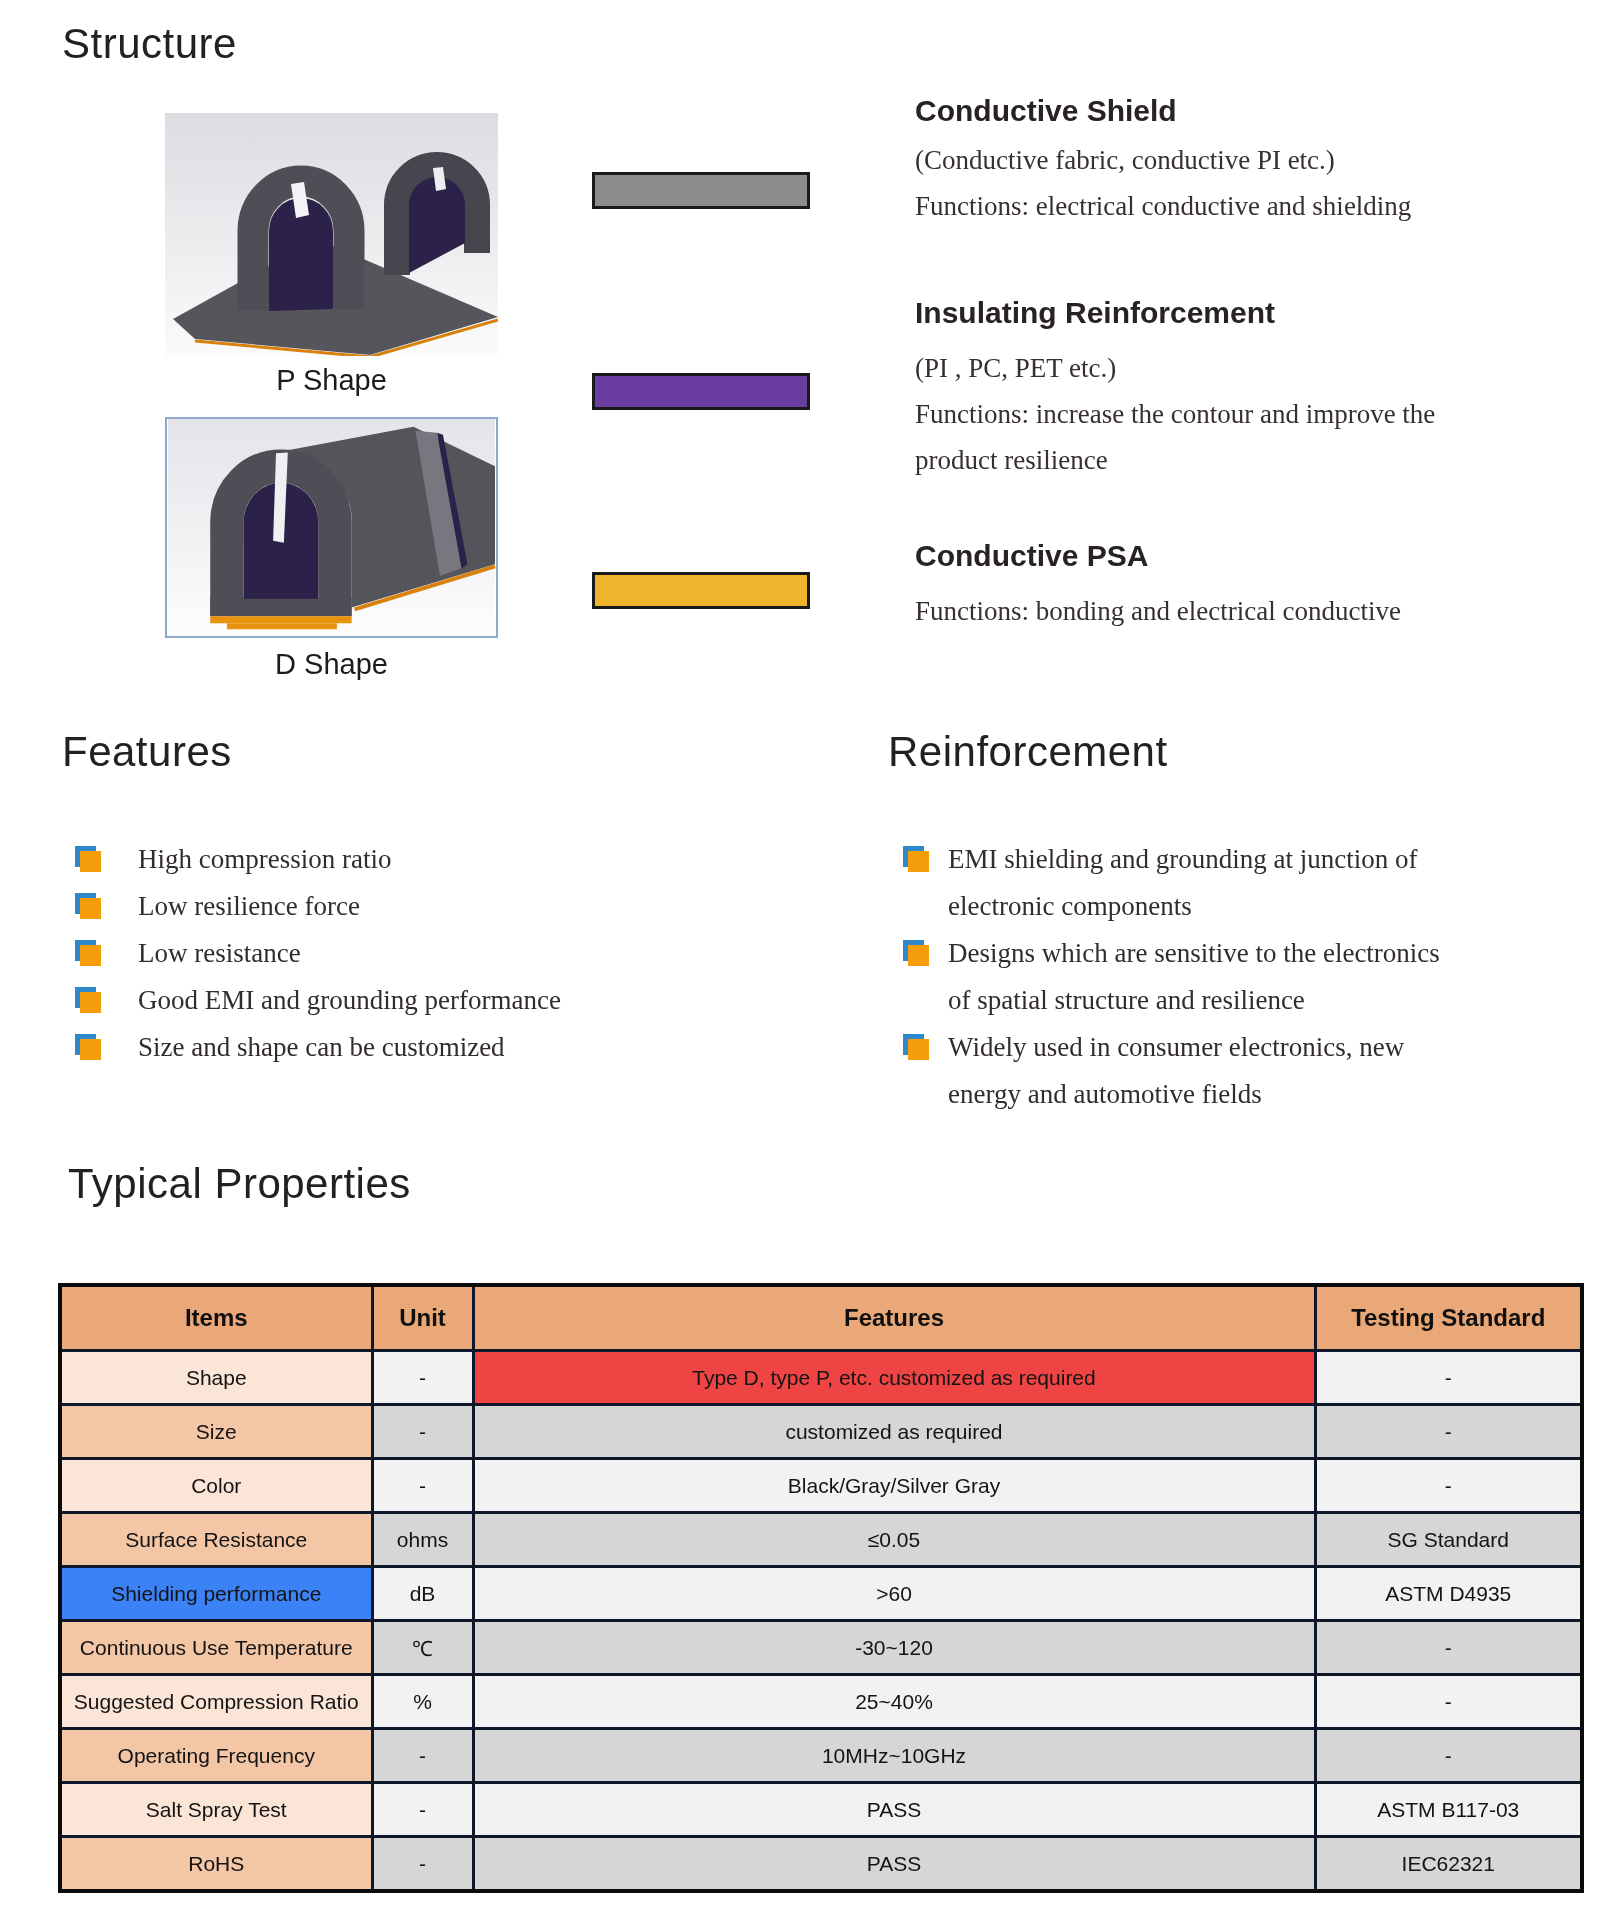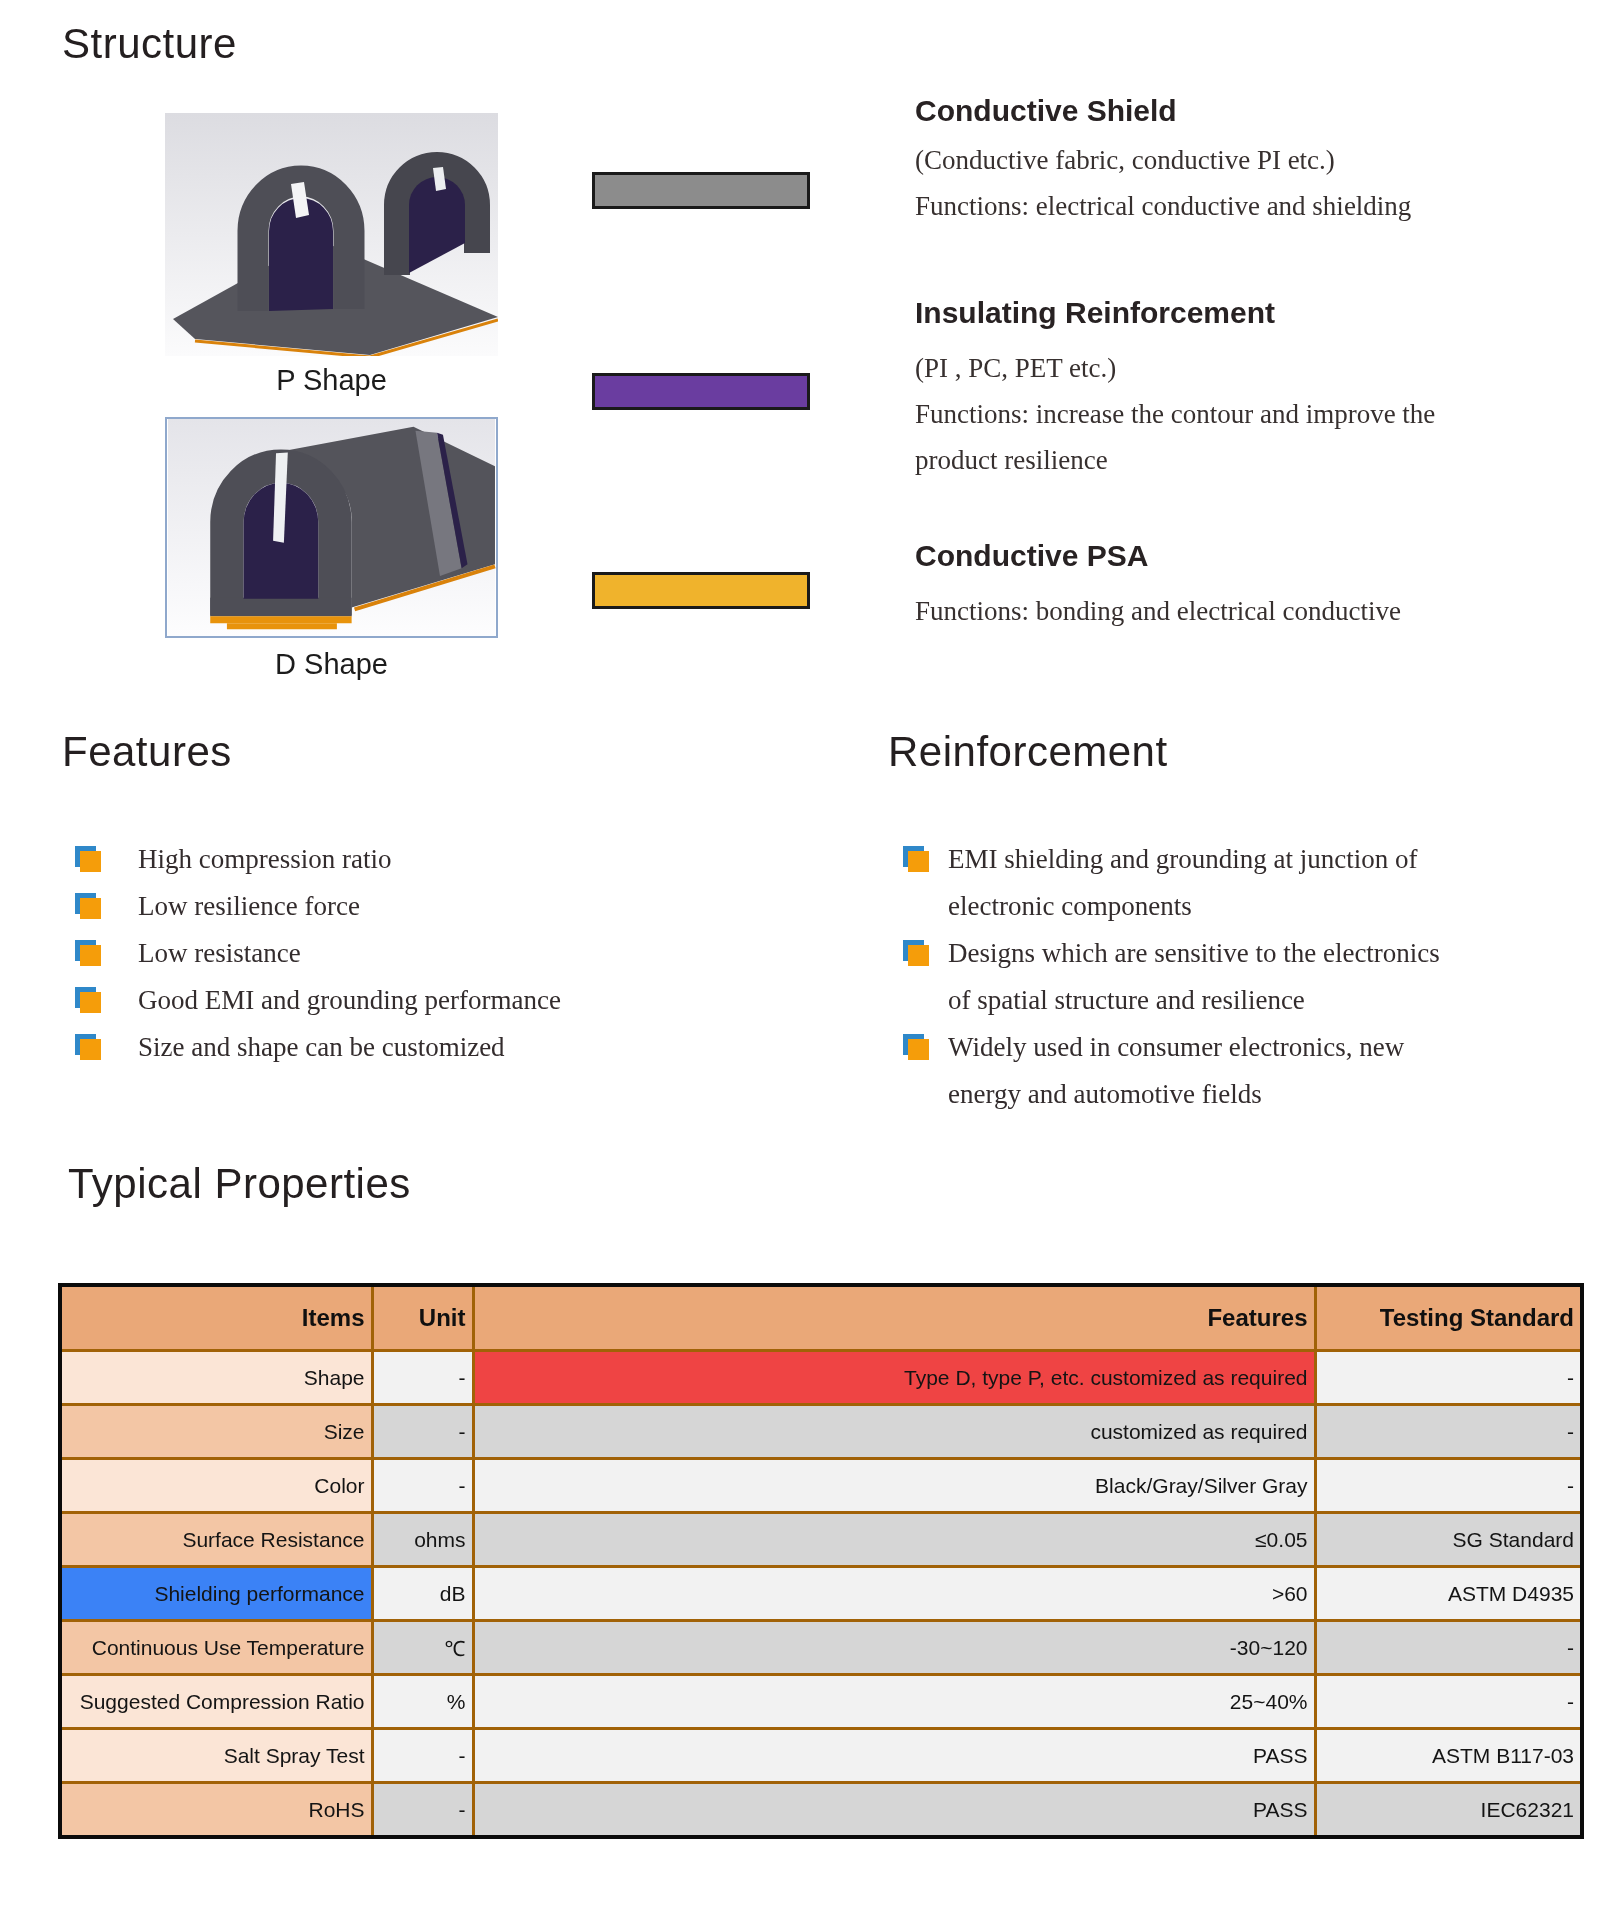--- a/index.html
+++ b/index.html
@@ -36,21 +36,21 @@
   .bullet{position:relative;width:27px;height:27px;flex:0 0 27px;margin-top:10px;}
   .bullet .bq{position:absolute;width:21px;height:21px;left:0;top:0;}
   .bullet .oq{position:absolute;width:21px;height:21px;left:5px;top:5px;}
   .btext{font-family:"Liberation Serif",serif;font-size:27px;color:#332c2d;white-space:nowrap;}
   #features-list .btext{margin-left:36px;line-height:47px;}
   #applications-list .btext{margin-left:18px;}
   #applications-list .btext .line{height:47px;line-height:47px;}
 
   #props-table{position:absolute;left:58px;top:1283px;width:1522px;
        border-collapse:collapse;table-layout:fixed;}
-  #props-table td{border:3px solid #a16207;text-align:right;vertical-align:middle;
+  #props-table td{border:3px solid #0f172a;text-align:center;vertical-align:middle;
        font-size:21px;color:#141414;padding:0 6px;overflow:hidden;}
   #props-table{border:4px solid #0b0b0b;}
   #props-table tr.hdr td{font-weight:700;font-size:24px;color:#101010;height:62px;}
   #props-table tr.data td{height:51px;}
 </style>
 </head>
 <body>
 
 <div class="page">
 
@@ -245,20 +245,26 @@
           <td style="background: rgb(214, 214, 214);">-30~120</td>
           <td style="background: rgb(214, 214, 214);">-</td>
         </tr>
         <tr class="data">
           <td style="background: rgb(251, 229, 214);">Suggested Compression Ratio</td>
           <td style="background: rgb(242, 242, 242);">%</td>
           <td style="background: rgb(242, 242, 242);">25~40%</td>
           <td style="background: rgb(242, 242, 242);">-</td>
         </tr>
         <tr class="data">
+          <td style="background: rgb(243, 198, 165);">Operating Frequency</td>
+          <td style="background: rgb(214, 214, 214);">-</td>
+          <td style="background: rgb(214, 214, 214);">10MHz~10GHz</td>
+          <td style="background: rgb(214, 214, 214);">-</td>
+        </tr>
+        <tr class="data">
           <td style="background: rgb(251, 229, 214);">Salt Spray Test</td>
           <td style="background: rgb(242, 242, 242);">-</td>
           <td style="background: rgb(242, 242, 242);">PASS</td>
           <td style="background: rgb(242, 242, 242);">ASTM B117-03</td>
         </tr>
         <tr class="data">
           <td style="background: rgb(243, 198, 165);">RoHS</td>
           <td style="background: rgb(214, 214, 214);">-</td>
           <td style="background: rgb(214, 214, 214);">PASS</td>
           <td style="background: rgb(214, 214, 214);">IEC62321</td>

